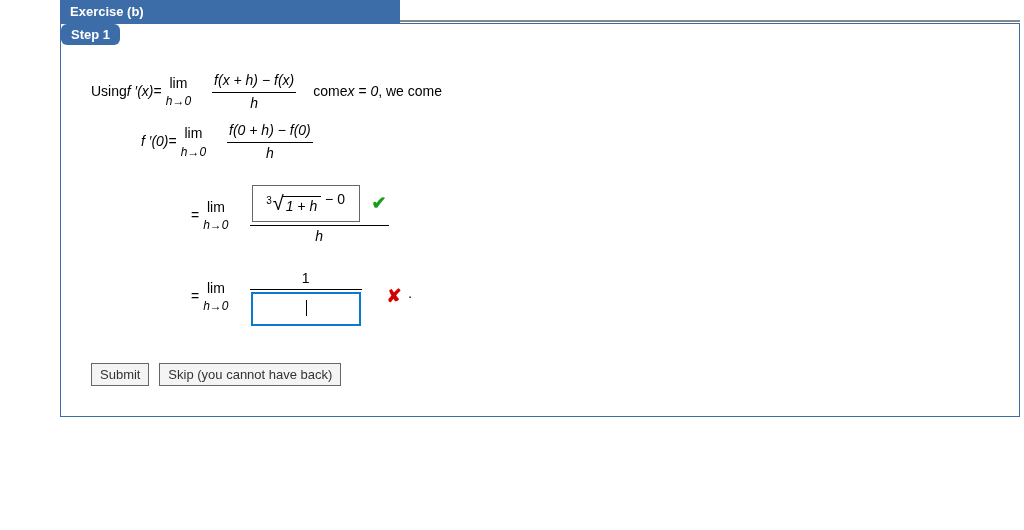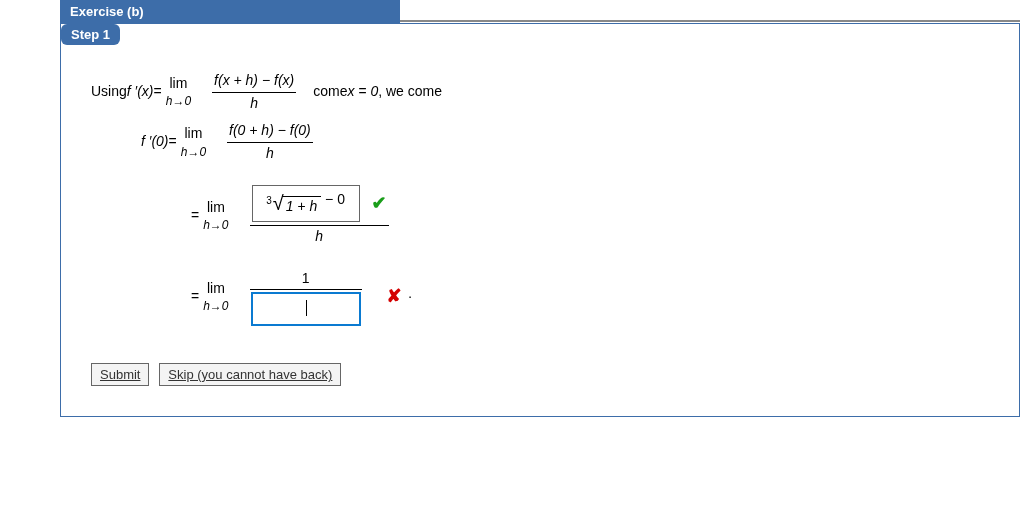--- a/index.html
+++ b/index.html
@@ -142,21 +142,20 @@
   }
   .btn-row {
     margin: 20px 0 0 30px;
   }
   .btn {
     display: inline-block;
     border: 1px solid #666;
     padding: 3px 8px;
     font-size: 13px;
     background: #f4f4f4;
-    text-decoration: underline;
     color: #333;
     margin-right: 6px;
     cursor: pointer;
   }
   .ital { font-style: italic; }
   .cursor-bar {
     display: inline-block;
     width: 1px;
     height: 16px;
     background: #000;

